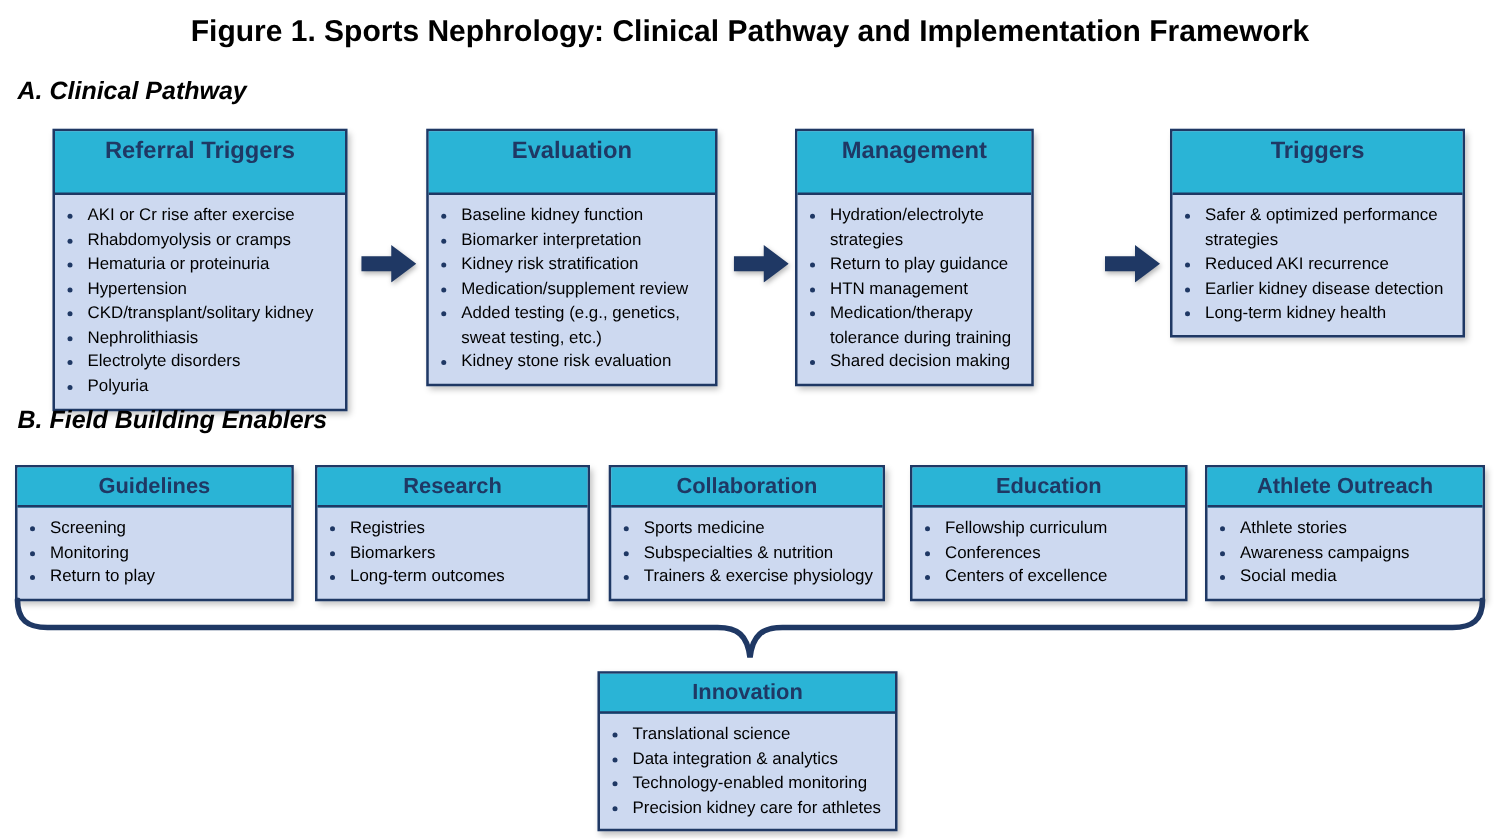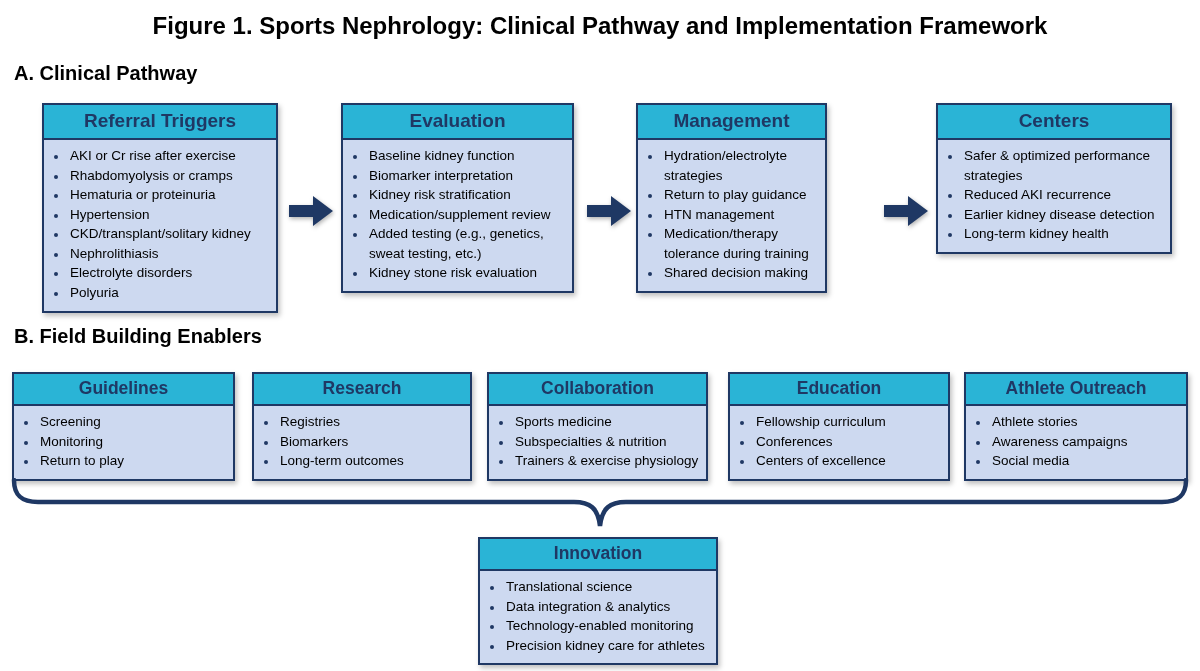--- a/index.html
+++ b/index.html
@@ -24,37 +24,38 @@
     text-align: center;
     font-size: 24px;
     font-weight: bold;
     color: #000000;
   }
   .section-heading {
     position: absolute;
     font-size: 20px;
     font-weight: bold;
     color: #000000;
+    font-style: italic;
   }
   #heading-a { left: 14px; top: 62px; }
   #heading-b { left: 14px; top: 325px; }
 
   .pbox {
     position: absolute;
     border: 2.5px solid #1f3864;
     background: #cdd9f0;
     box-shadow: 2px 3px 5px rgba(0,0,0,0.25);
   }
   .pbox-header {
     background: #2ab4d6;
     border-bottom: 2.5px solid #1f3864;
     color: #1f3864;
     font-weight: bold;
     text-align: center;
-    padding: 5px 4px 6px 4px;
+    padding: 5px 4px 22px 4px;
     font-size: 19px;
   }
   .pbox-b .pbox-header, #innovation-box .pbox-header {
     font-size: 17.5px;
     padding: 4px 4px 5px 4px;
   }
   .pbox-body {
     list-style: disc;
     padding: 6px 6px 8px 24px;
   }
@@ -152,21 +153,21 @@
     </ul>
   </div>
 
   <div class="flow-arrow" id="arrow-2">
     <svg width="44" height="30" viewBox="0 0 44 30">
         <polygon points="0,9 24,9 24,0 44,15 24,30 24,21 0,21" fill="#1f3864"></polygon>
       </svg>
   </div>
 
   <div class="pbox" id="box-a3">
-    <div class="pbox-header">Centers</div>
+    <div class="pbox-header">Triggers</div>
     <ul class="pbox-body">
       <li>Safer &amp; optimized performance strategies</li>
       <li>Reduced AKI recurrence</li>
       <li>Earlier kidney disease detection</li>
       <li>Long-term kidney health</li>
     </ul>
   </div>
 
   <div class="section-heading" id="heading-b">B. Field Building Enablers</div>
 

